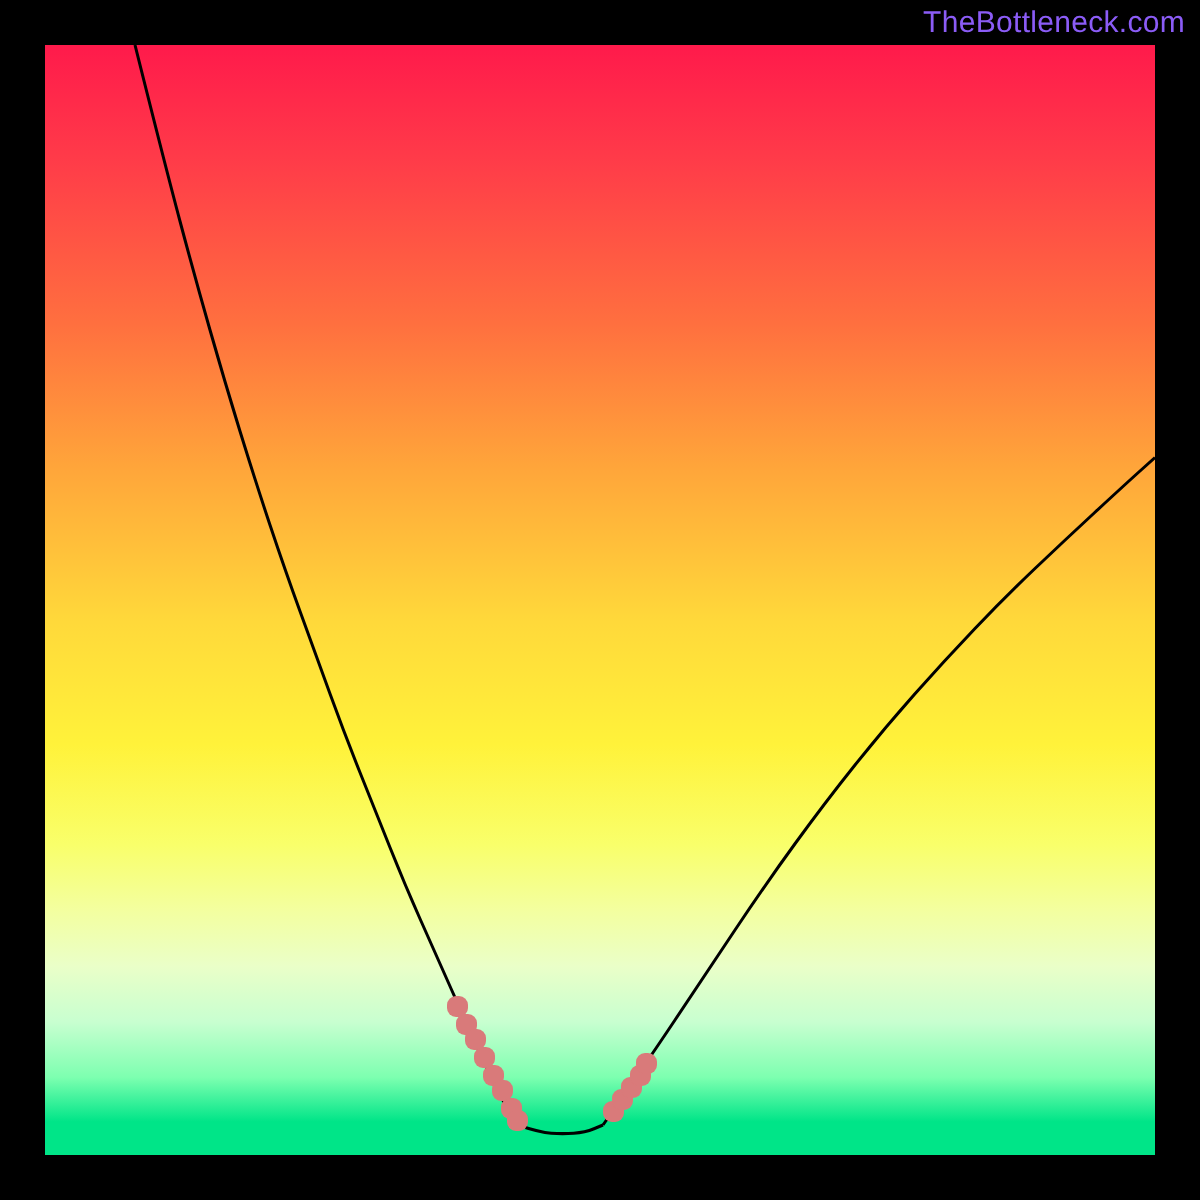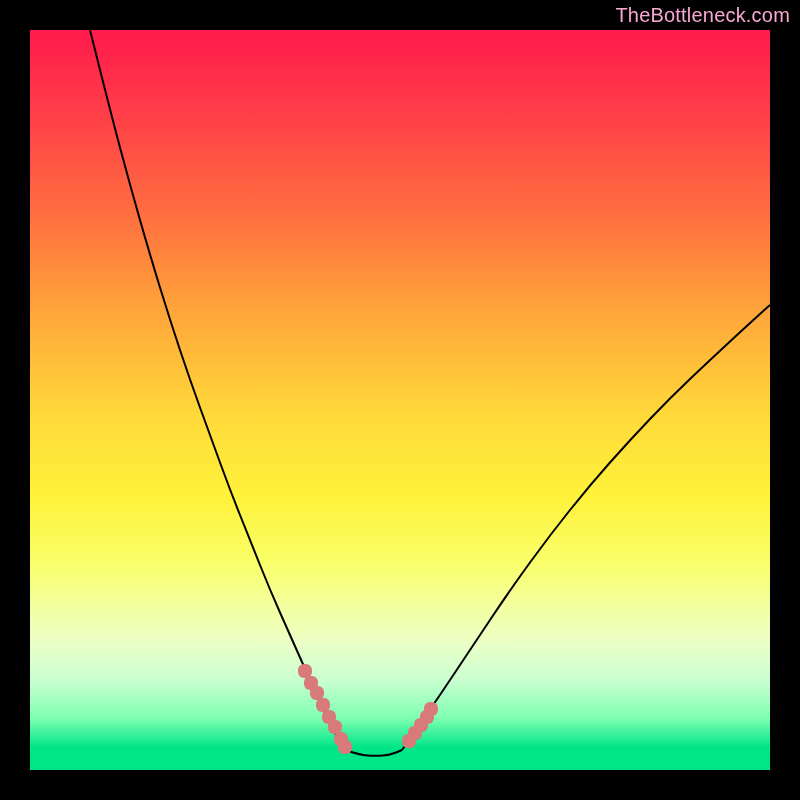--- a/index.html
+++ b/index.html
@@ -30,21 +30,21 @@
       #c8ffd0 88%,
       #7dffb0 93%,
       #00e588 97%,
       #00e588 100%
     );
   }
   .watermark {
     position: absolute;
     top: 4px;
     right: 10px;
-    color: #f9a8d4;
+    color: #8b5cf6;
     font-size: 20px;
     font-weight: 500;
     letter-spacing: 0.2px;
     z-index: 10;
   }
   svg.curve {
     position: absolute;
     left: 0;
     top: 0;
     width: 740px;

